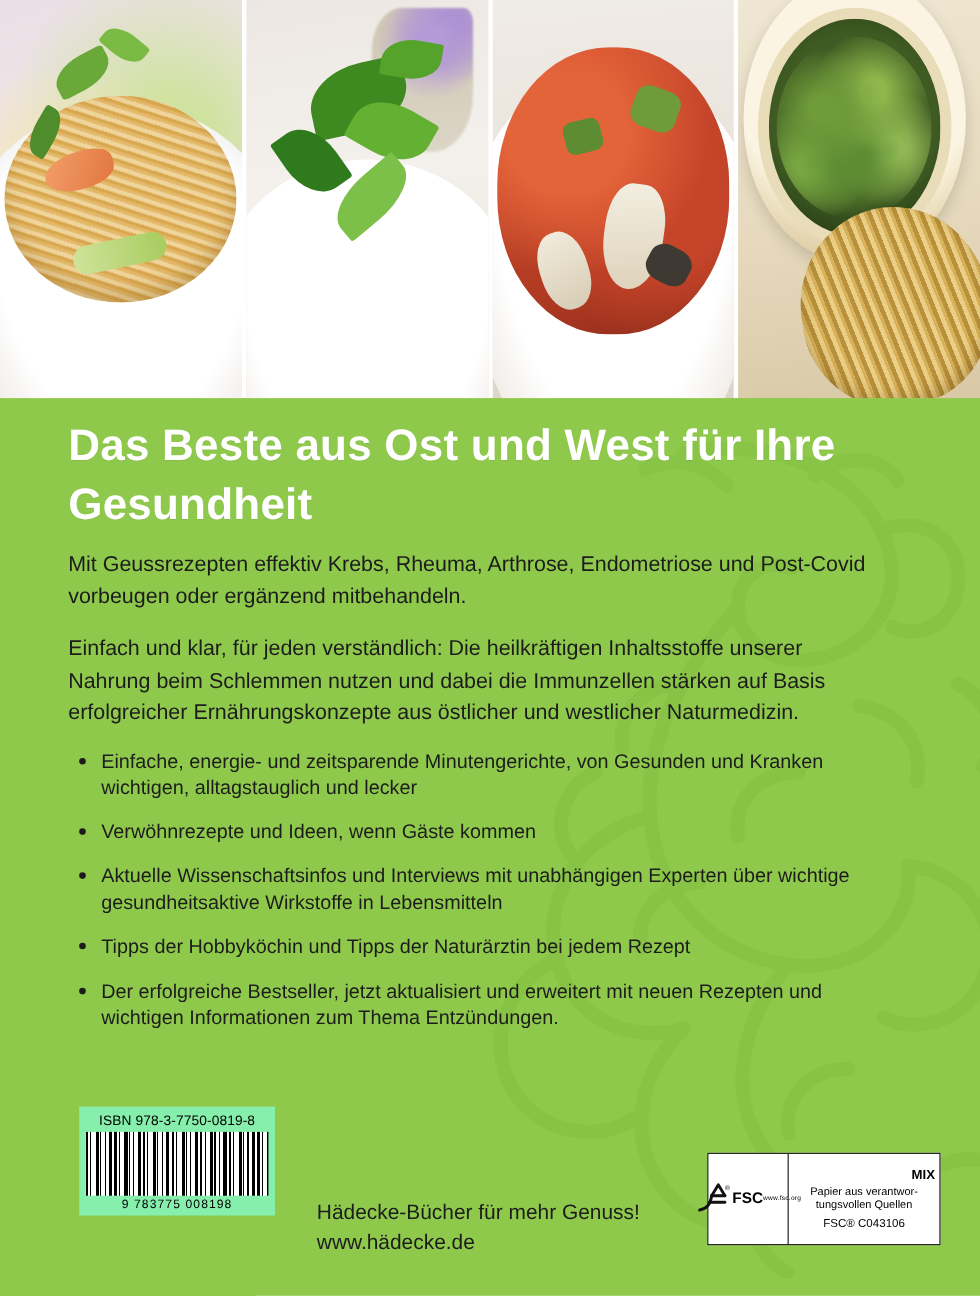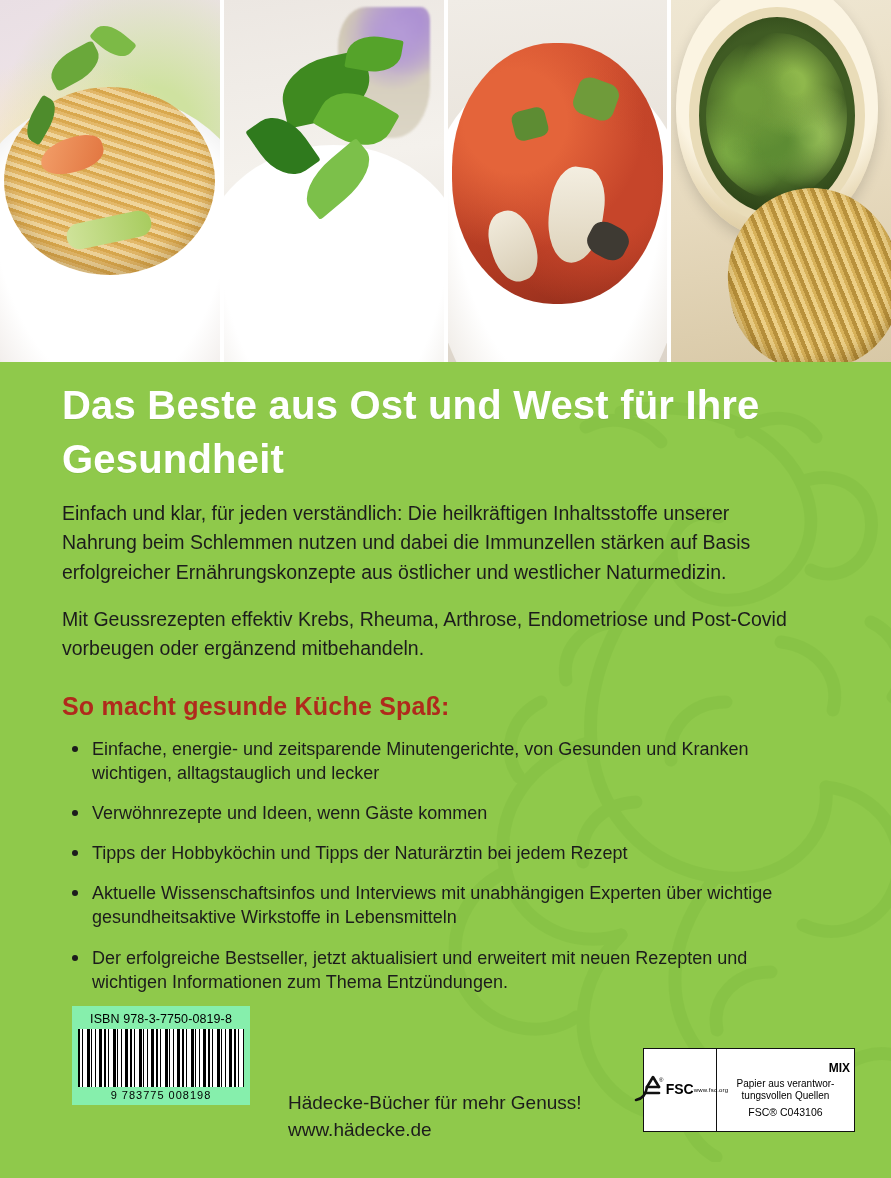--- a/index.html
+++ b/index.html
@@ -414,28 +414,27 @@
           <path d="M265 430 C230 432 206 458 212 490"></path>
           <path d="M400 600 C365 600 340 625 346 658"></path>
           <path d="M170 330 C140 345 130 380 148 405"></path>
           <path d="M500 250 C530 265 540 300 522 325"></path>
         </g>
       </svg>
     </div>
 
     <div class="content">
       <h1 class="headline">Das Beste aus Ost und West für Ihre Gesundheit</h1>
+      <p class="intro">Mit Geussrezepten effektiv Krebs, Rheuma, Arthrose, Endometriose und Post-Covid vorbeugen oder ergänzend mitbehandeln.</p>
       <p class="intro">Einfach und klar, für jeden verständlich: Die heilkräftigen Inhaltsstoffe unserer Nahrung beim Schlemmen nutzen und dabei die Immunzellen stärken auf Basis erfolgreicher Ernährungskonzepte aus östlicher und westlicher Naturmedizin.</p>
-      <p class="intro">Mit Geussrezepten effektiv Krebs, Rheuma, Arthrose, Endometriose und Post-Covid vorbeugen oder ergänzend mitbehandeln.</p>
-      <h2 class="subhead">So macht gesunde Küche Spaß:</h2>
       <ul class="bullets">
         <li>Einfache, energie- und zeitsparende Minutengerichte, von Gesunden und Kranken wichtigen, alltagstauglich und lecker</li>
         <li>Verwöhnrezepte und Ideen, wenn Gäste kommen</li>
+        <li>Aktuelle Wissenschaftsinfos und Interviews mit unabhängigen Experten über wichtige gesundheitsaktive Wirkstoffe in Lebensmitteln</li>
         <li>Tipps der Hobbyköchin und Tipps der Naturärztin bei jedem Rezept</li>
-        <li>Aktuelle Wissenschaftsinfos und Interviews mit unabhängigen Experten über wichtige gesundheitsaktive Wirkstoffe in Lebensmitteln</li>
         <li>Der erfolgreiche Bestseller, jetzt aktualisiert und erweitert mit neuen Rezepten und wichtigen Informationen zum Thema Entzündungen.</li>
       </ul>
     </div>
 
     <div class="footer">
 
       <div class="isbn-box">
         <div class="isbn-text">ISBN 978-3-7750-0819-8</div>
         <div class="barcode"></div>
         <div class="barcode-digits">9  783775  008198</div>

